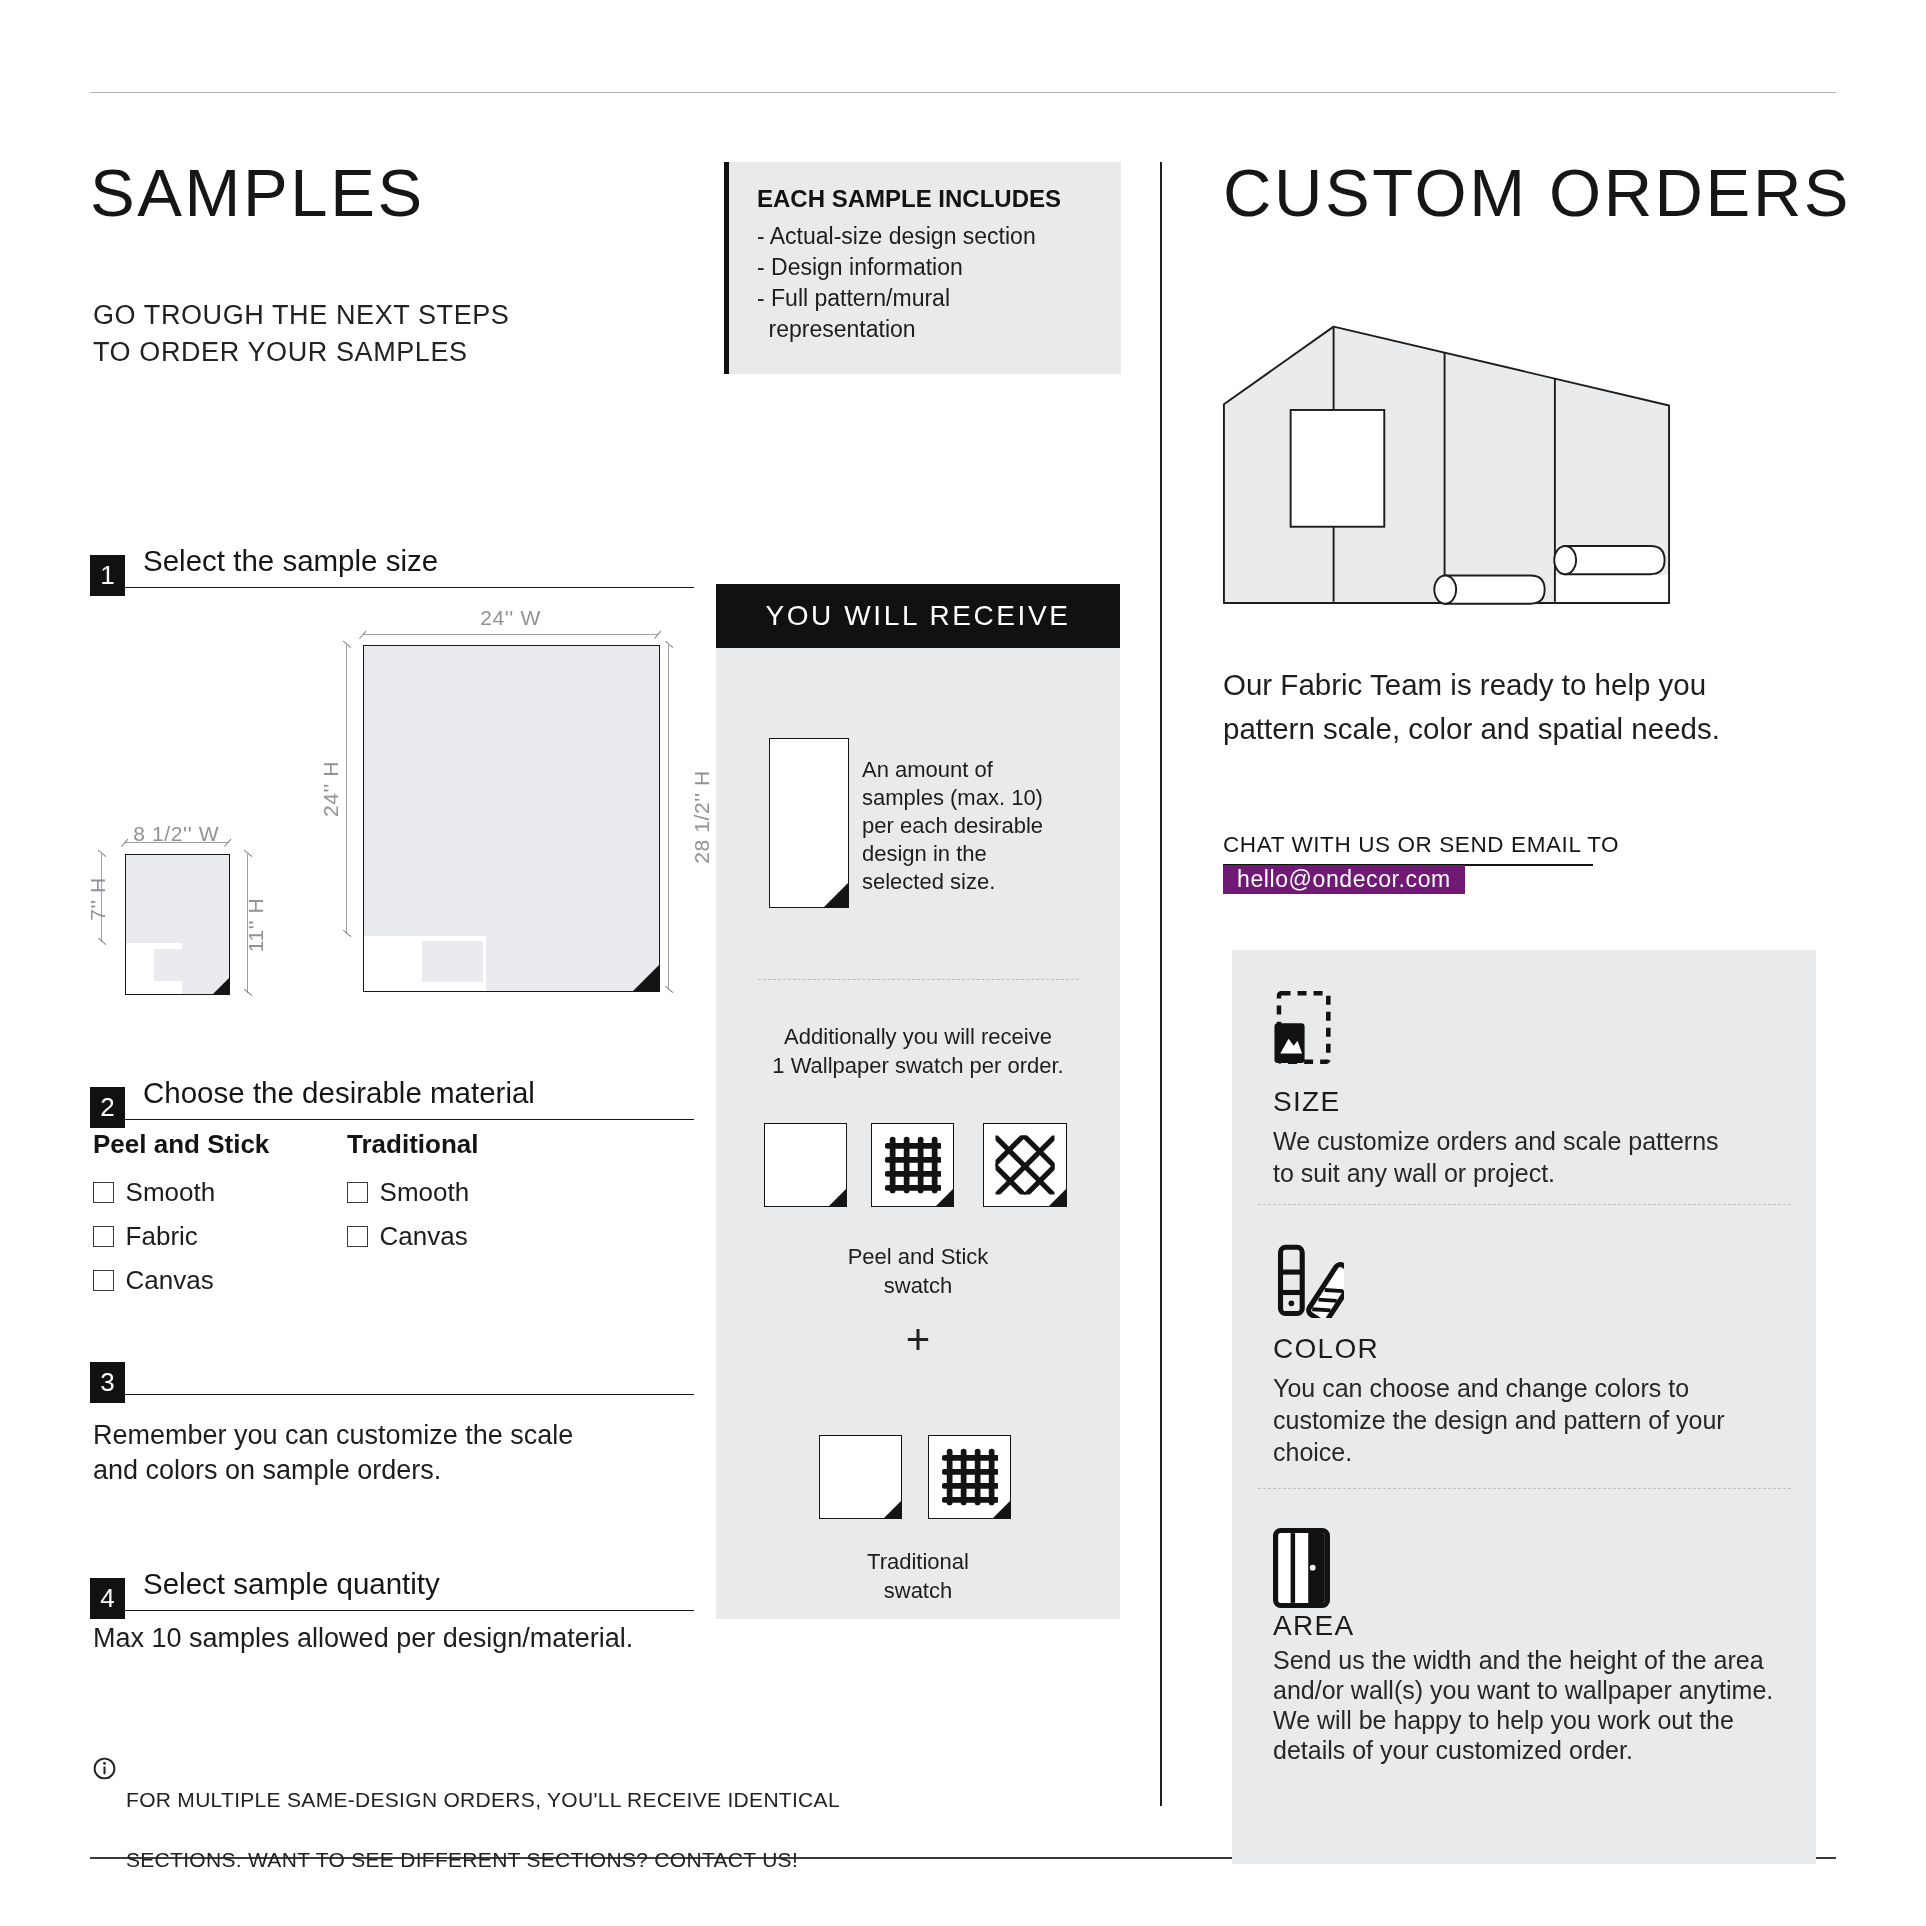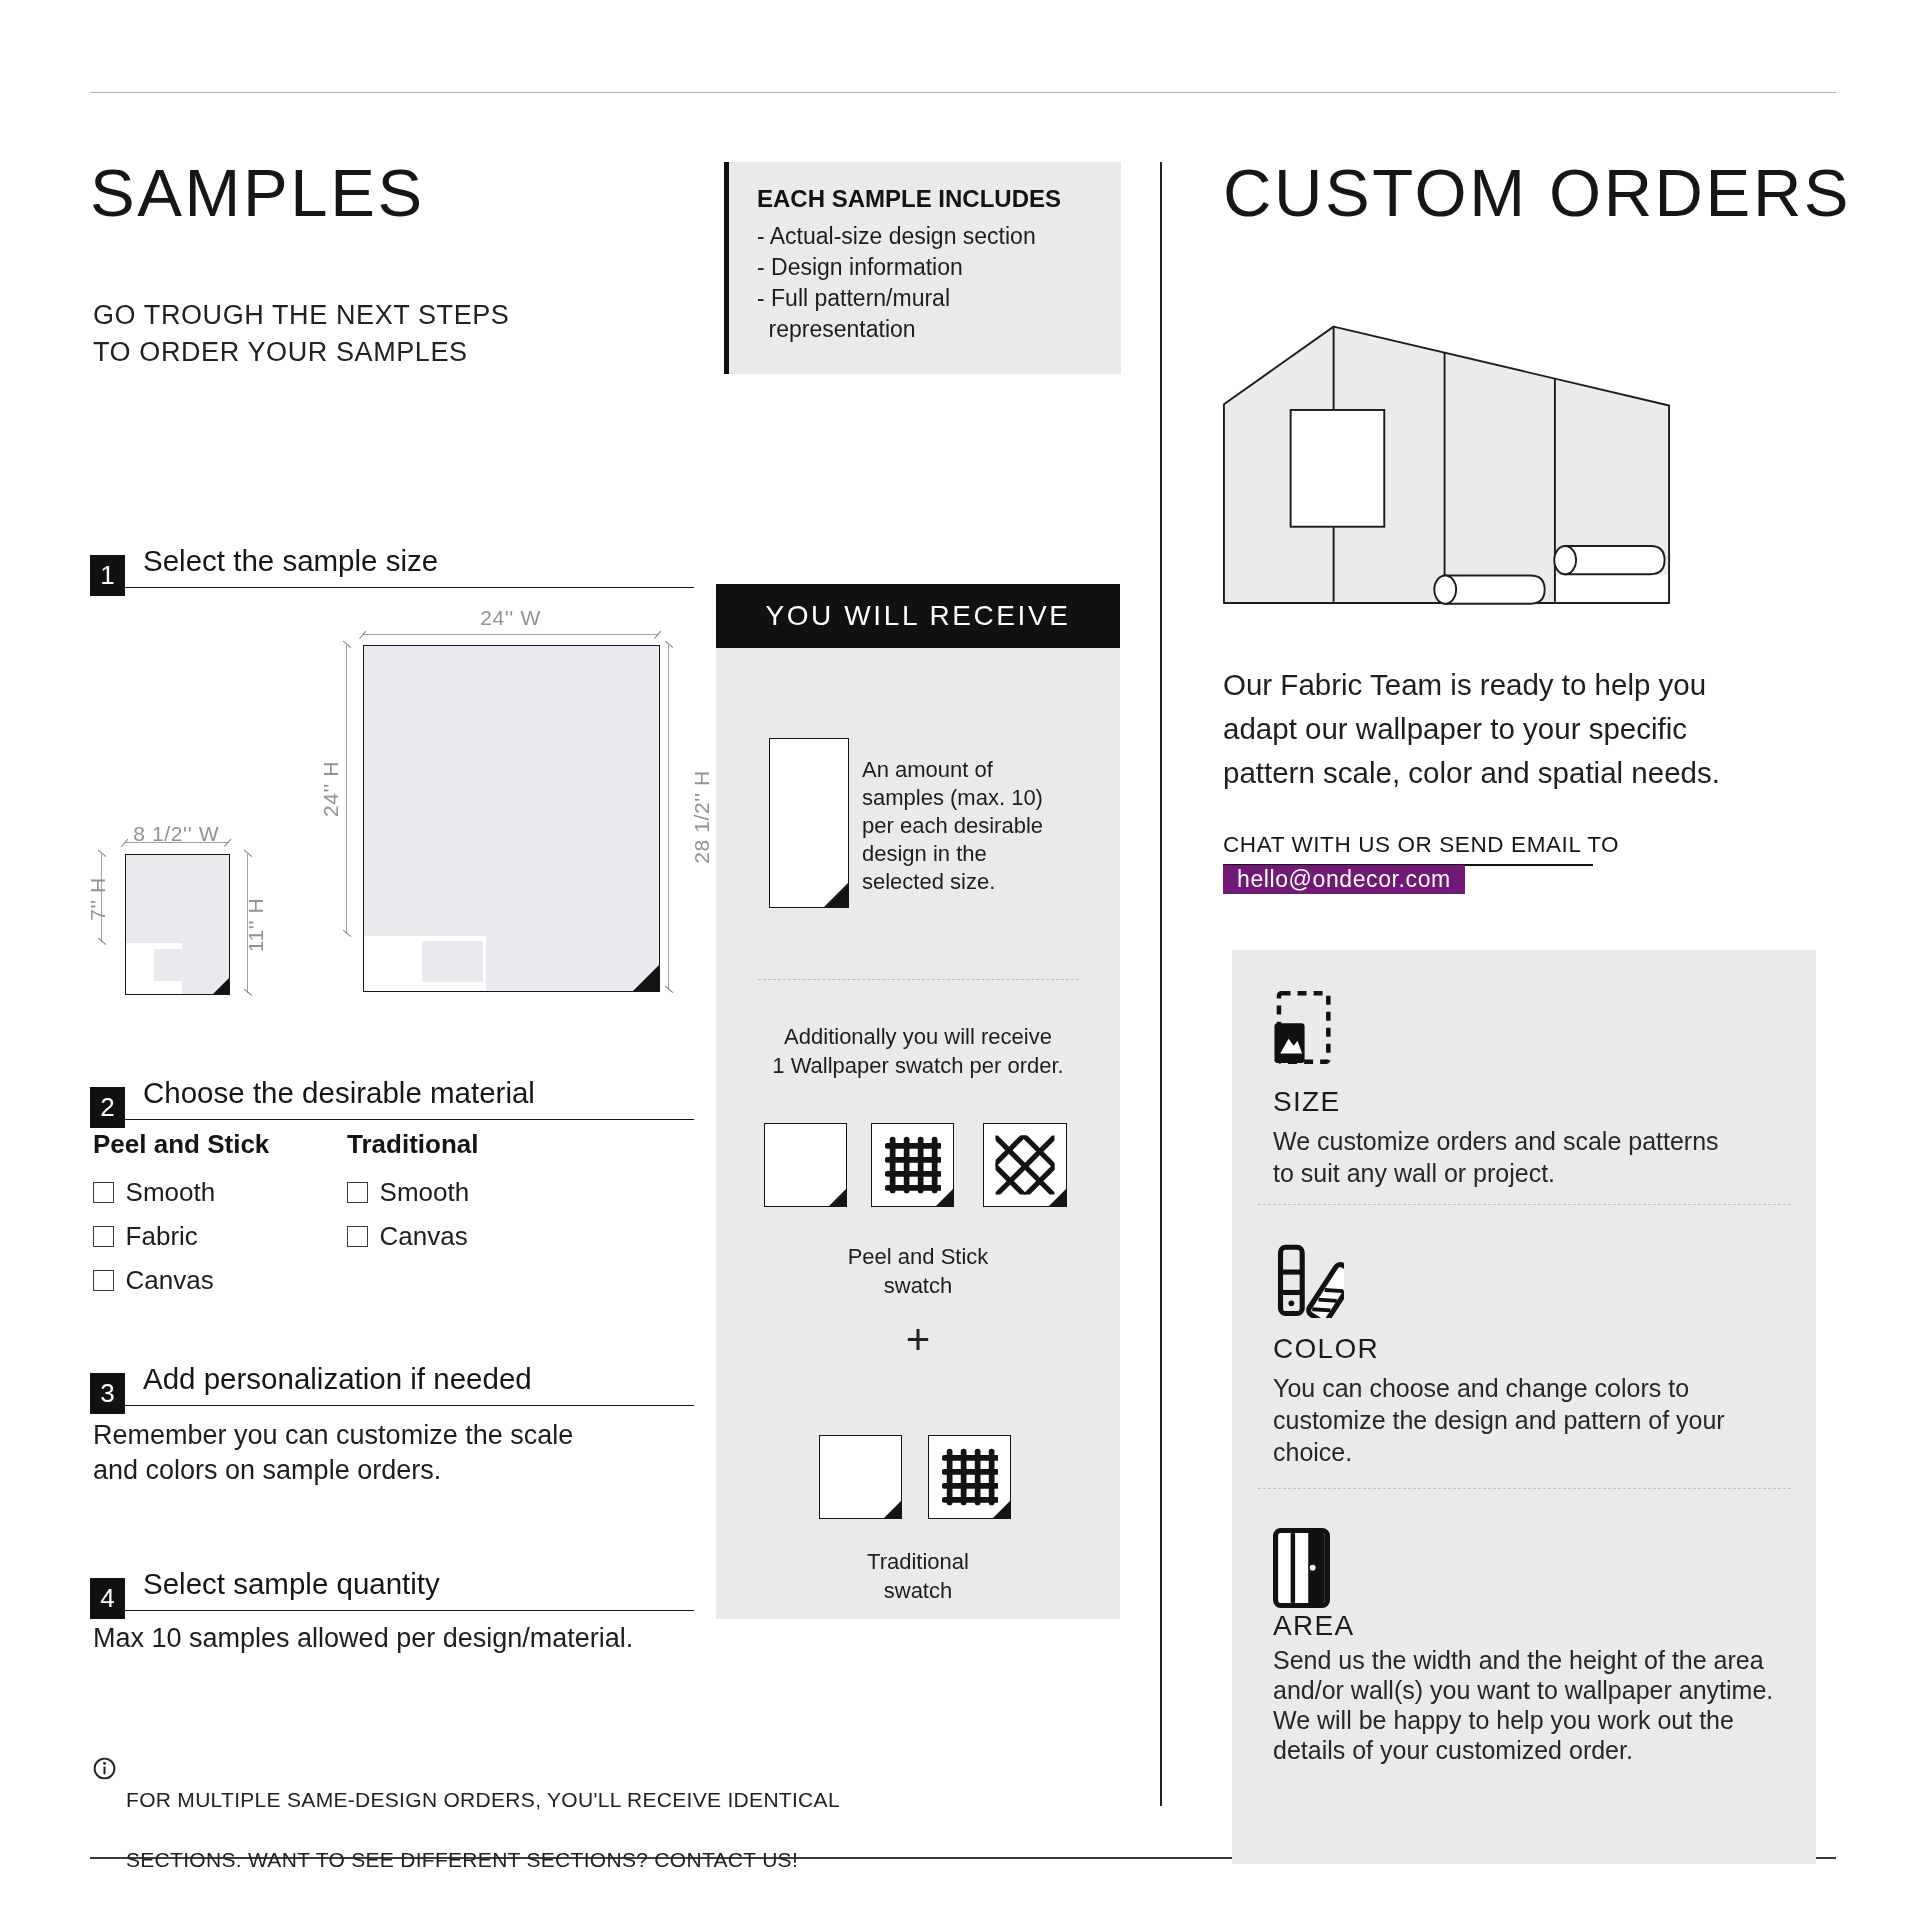--- a/index.html
+++ b/index.html
@@ -134,21 +134,20 @@
       <span>Smooth</span>
     </div>
     <div class="mat-row">
       <span class="chk"></span>
       <span>Canvas</span>
     </div>
   </div>
 
   <div class="step-head" style="left:90px;top:1362px;">
     <div class="step-num">3</div>
-    <div class="step-title">Add personalization if needed</div>
   </div>
   <div class="abs" style="left:93px;top:1418px;">
     <div class="body-line">Remember you can customize the scale</div>
     <div class="body-line">and colors on sample orders.</div>
   </div>
 
   <div class="step-head" style="left:90px;top:1567px;">
     <div class="step-num">4</div>
     <div class="step-title">Select sample quantity</div>
   </div>
@@ -261,21 +260,20 @@
     <g fill="#ffffff" stroke="#1d1d1d" stroke-width="3">
       <path d="M535 352 H668 Q690 352 690 374 Q690 396 668 396 H535 Z"></path>
       <ellipse cx="535" cy="374" rx="17" ry="22"></ellipse>
       <path d="M348 398 H481 Q503 398 503 420 Q503 442 481 442 H348 Z"></path>
       <ellipse cx="348" cy="420" rx="17" ry="22"></ellipse>
     </g>
   </svg>
 
   <div class="abs" style="left:1223px;top:663px;">
     <div class="intro-line">Our Fabric Team is ready to help you</div>
-    <div class="intro-line">adapt our wallpaper to your specific</div>
     <div class="intro-line">pattern scale, color and spatial needs.</div>
   </div>
 
   <div class="abs contact-label" style="left:1223px;top:832px;">CHAT WITH US OR SEND EMAIL TO</div>
   <div class="contact-rule" style="left:1223px;top:864px;width:370px;"></div>
   <div class="email-badge" style="left:1223px;top:865px;">hello@ondecor.com</div>
 
   <div class="feature-panel" style="left:1232px;top:950px;width:584px;height:914px;">
 
     <svg style="position:absolute;left:41px;top:40px;" width="60" height="75" viewBox="0 0 93 117">

